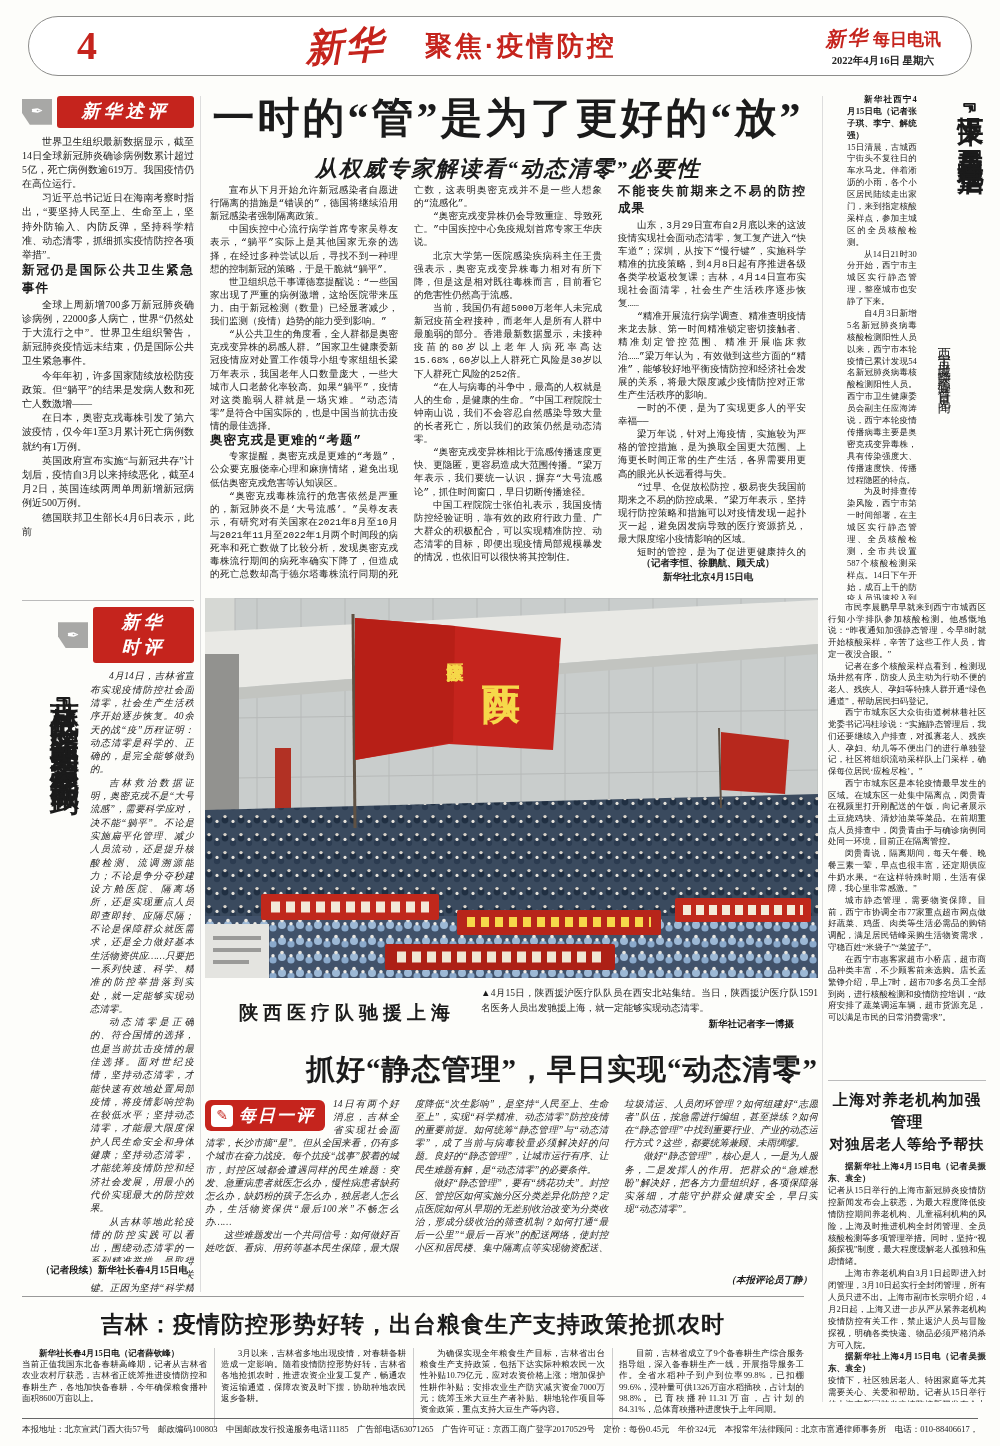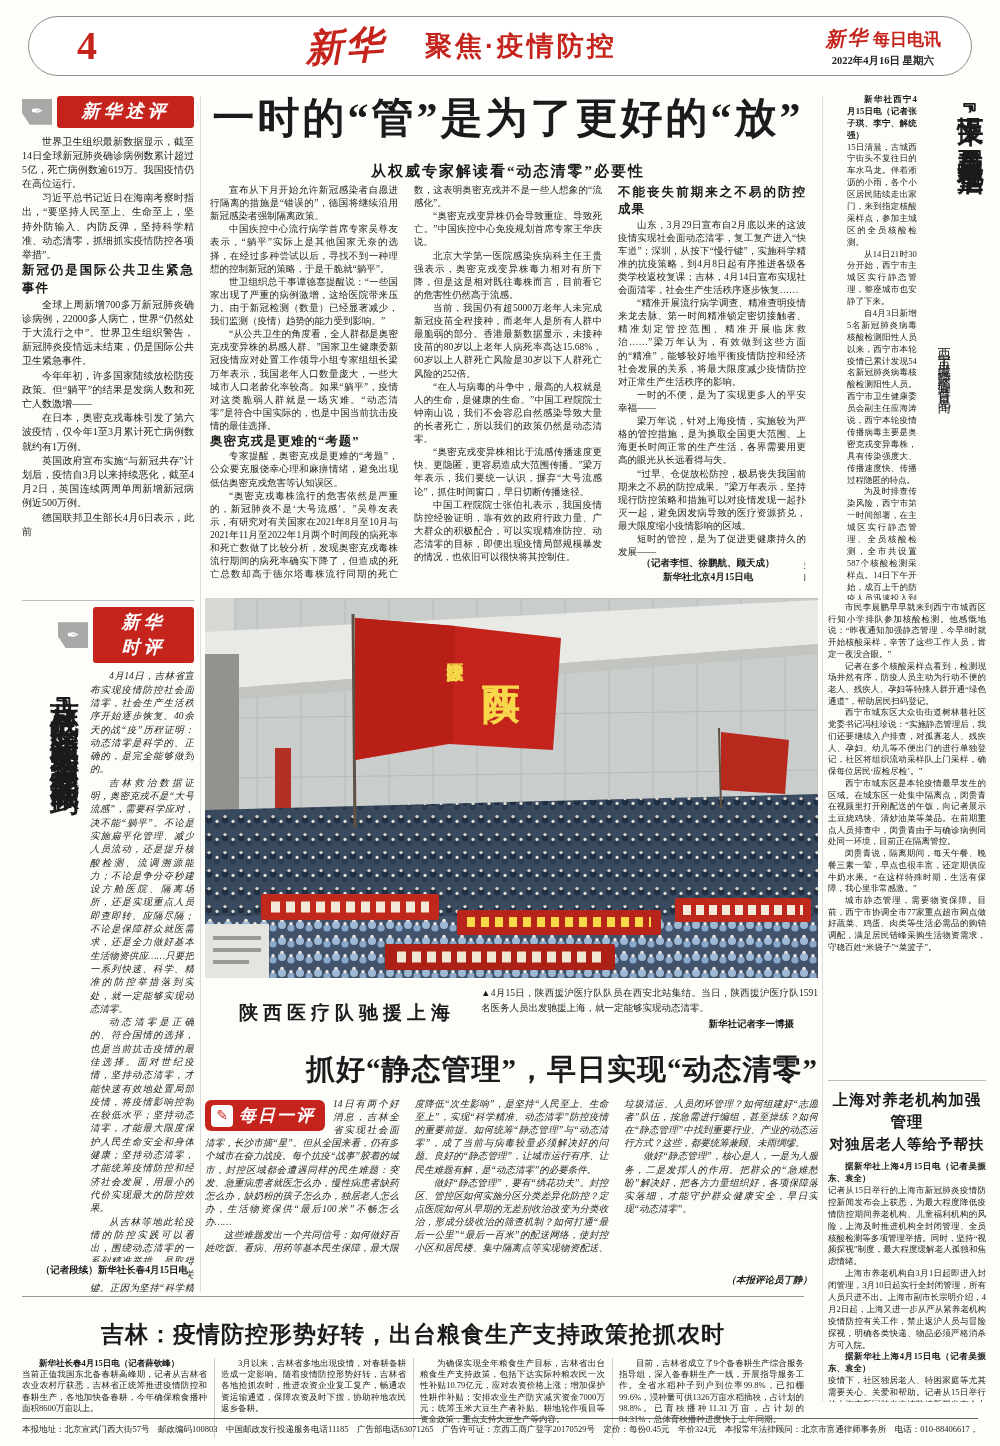--- a/index.html
+++ b/index.html
@@ -38,23 +38,23 @@
                  border-top:1px solid #bbb;padding-top:6px;box-sizing:border-box;font-size:9.5px;line-height:1.4;}
   .jilin-comment .badge-row{margin-left:36px;}
   .jilin-vhead{float:left;writing-mode:vertical-rl;text-orientation:upright;height:632px;width:58px;
                font-size:29px;font-weight:bold;letter-spacing:5px;margin:4px 10px 4px 0;line-height:1.05;}
   .kai p{font-style:italic;}
   .jc-byline{position:absolute;left:22px;top:1262px;width:166px;text-align:right;font-weight:bold;
              font-size:9.5px;background:#fdfdfa;padding:2px 0;}
   
   .lead-head{position:absolute;left:210px;top:94px;width:596px;text-align:center;}
   .lead-head h1{margin:0;font-size:42px;font-weight:bold;letter-spacing:3px;line-height:1.15;}
-  .lead-sub{margin-top:20px;font-size:15px;font-weight:bold;letter-spacing:2px;}
+  .lead-sub{margin-top:12px;font-size:22px;font-weight:bold;letter-spacing:2px;font-style:italic;}
   .lead-body{position:absolute;left:210px;top:184px;width:596px;height:410px;overflow:hidden;
-             column-count:3;column-gap:16px;font-size:9.5px;line-height:1.38;}
+             column-count:3;column-gap:16px;font-size:9.5px;line-height:1.38;font-family:Liberation Mono, monospace;}
   .lead-byline{position:absolute;left:612px;top:556px;width:192px;text-align:center;font-weight:bold;
                font-size:9.5px;background:#fdfdfa;line-height:1.5;}
   
   .photo{position:absolute;left:205px;top:598px;width:613px;height:380px;background:#cfd1cd;}
   .caption-row{position:absolute;left:205px;top:986px;width:613px;display:flex;gap:26px;}
   .caption-title{font-size:19px;font-weight:bold;letter-spacing:5px;margin:14px 0 0 34px;white-space:nowrap;}
   .caption-text{flex:1;font-size:9.5px;line-height:1.55;text-align:justify;}
   .caption-credit{font-weight:bold;text-align:right;padding-right:24px;margin-top:2px;}
   
   .daily-head{position:absolute;left:205px;top:1050px;width:613px;text-align:right;
@@ -78,21 +78,21 @@
   .vert-main{writing-mode:vertical-rl;text-orientation:upright;font-size:26px;font-weight:bold;
              letter-spacing:2px;line-height:1.2;height:500px;margin-left:2px;}
   .right-mid{position:absolute;left:828px;top:602px;width:158px;height:474px;overflow:hidden;
              font-size:8.5px;line-height:1.38;}
   .right-bottom{position:absolute;left:828px;top:1080px;width:158px;height:322px;overflow:hidden;
                 border-top:1px solid #bbb;padding-top:8px;box-sizing:border-box;font-size:8.5px;line-height:1.4;}
   .sh-head{font-size:15.5px;font-weight:bold;text-align:center;line-height:1.45;letter-spacing:1px;}
   .sh-head2{font-size:14.5px;font-weight:bold;text-align:center;margin-bottom:7px;letter-spacing:1px;}
   
   .bottom-article{position:absolute;left:22px;top:1296px;width:782px;border-top:1px solid #999;padding-top:4px;}
-  .bottom-head{text-align:center;font-size:23px;font-weight:bold;letter-spacing:1px;margin:18px 0 8px;}
+  .bottom-head{text-align:center;font-size:23px;font-weight:bold;letter-spacing:1px;margin:8px 0 8px;}
   .bottom-body{column-count:4;column-gap:14px;column-rule:1px solid #ccc;height:80px;overflow:hidden;
                font-size:8.5px;line-height:1.32;}
   
   .footer{position:absolute;left:22px;top:1418px;width:956px;border-top:1px solid #666;padding-top:5px;
           font-size:8.5px;color:#222;white-space:nowrap;overflow:hidden;}
   .vline{position:absolute;width:0;border-left:1px solid #ddd;}
   .vl1{left:200px;top:96px;height:1196px;}
   .vl2{left:822px;top:96px;height:1306px;}
 </style>
 </head>
@@ -290,20 +290,21 @@
     </div>
   </div>
 
   <div class="right-mid news-text">
       <p class="p">市民李晨鹏早早就来到西宁市城西区行知小学排队参加核酸检测。他感慨地说：“昨夜通知加强静态管理，今早8时就开始核酸采样，辛苦了这些工作人员，肯定一夜没合眼。”</p>
       <p class="p">记者在多个核酸采样点看到，检测现场井然有序，防疫人员主动为行动不便的老人、残疾人、孕妇等特殊人群开通“绿色通道”，帮助居民扫码登记。</p>
       <p class="p">西宁市城东区大众街街道树林巷社区党委书记冯桂珍说：“实施静态管理后，我们还要继续入户排查，对孤寡老人、残疾人、孕妇、幼儿等不便出门的进行单独登记，社区将组织流动采样队上门采样，确保每位居民‘应检尽检’。”</p>
       <p class="p">西宁市城东区是本轮疫情最早发生的区域。在城东区一处集中隔离点，闵贵青在视频里打开刚配送的午饭，向记者展示土豆烧鸡块、清炒油菜等菜品。在前期重点人员排查中，闵贵青由于与确诊病例同处同一环境，目前正在隔离管控。</p>
       <p class="p">闵贵青说，隔离期间，每天午餐、晚餐三素一荤，早点也很丰富，还定期供应牛奶水果。“在这样特殊时期，生活有保障，我心里非常感激。”</p>
       <p class="p">城市静态管理，需要物资保障。目前，西宁市协调全市77家重点超市网点做好蔬菜、鸡蛋、肉类等生活必需品的购销调配，满足居民错峰采购生活物资需求，守稳百姓“米袋子”“菜篮子”。</p>
+      <p class="p">在西宁市惠客家超市小桥店，超市商品种类丰富，不少顾客前来选购。店长孟繁铮介绍，早上7时，超市70多名员工全部到岗，进行核酸检测和疫情防控培训，“政府安排了蔬菜调运车辆，超市货源充足，可以满足市民的日常消费需求”。</p>
     </div>
 
   <div class="right-bottom news-text">
     <div class="sh-head">上海对养老机构加强管理</div>
     <div class="sh-head2">对独居老人等给予帮扶</div>
     <div>
         <p class="dateline">据新华社上海4月15日电（记者吴振东、袁全）</p>
         <p class="noindent">记者从15日举行的上海市新冠肺炎疫情防控新闻发布会上获悉，为最大程度降低疫情防控期间养老机构、儿童福利机构的风险，上海及时推进机构全封闭管理、全员核酸检测等多项管理举措。同时，坚持“视频探视”制度，最大程度缓解老人孤独和焦虑情绪。</p>
         <p class="p">上海市养老机构自3月1日起即进入封闭管理，3月10日起实行全封闭管理，所有人员只进不出。上海市副市长宗明介绍，4月2日起，上海又进一步从严从紧养老机构疫情防控有关工作，禁止返沪人员与冒险探视，明确各类快递、物品必须严格消杀方可入院。</p>
         <p class="dateline">据新华社上海4月15日电（记者吴振东、袁全）</p>

